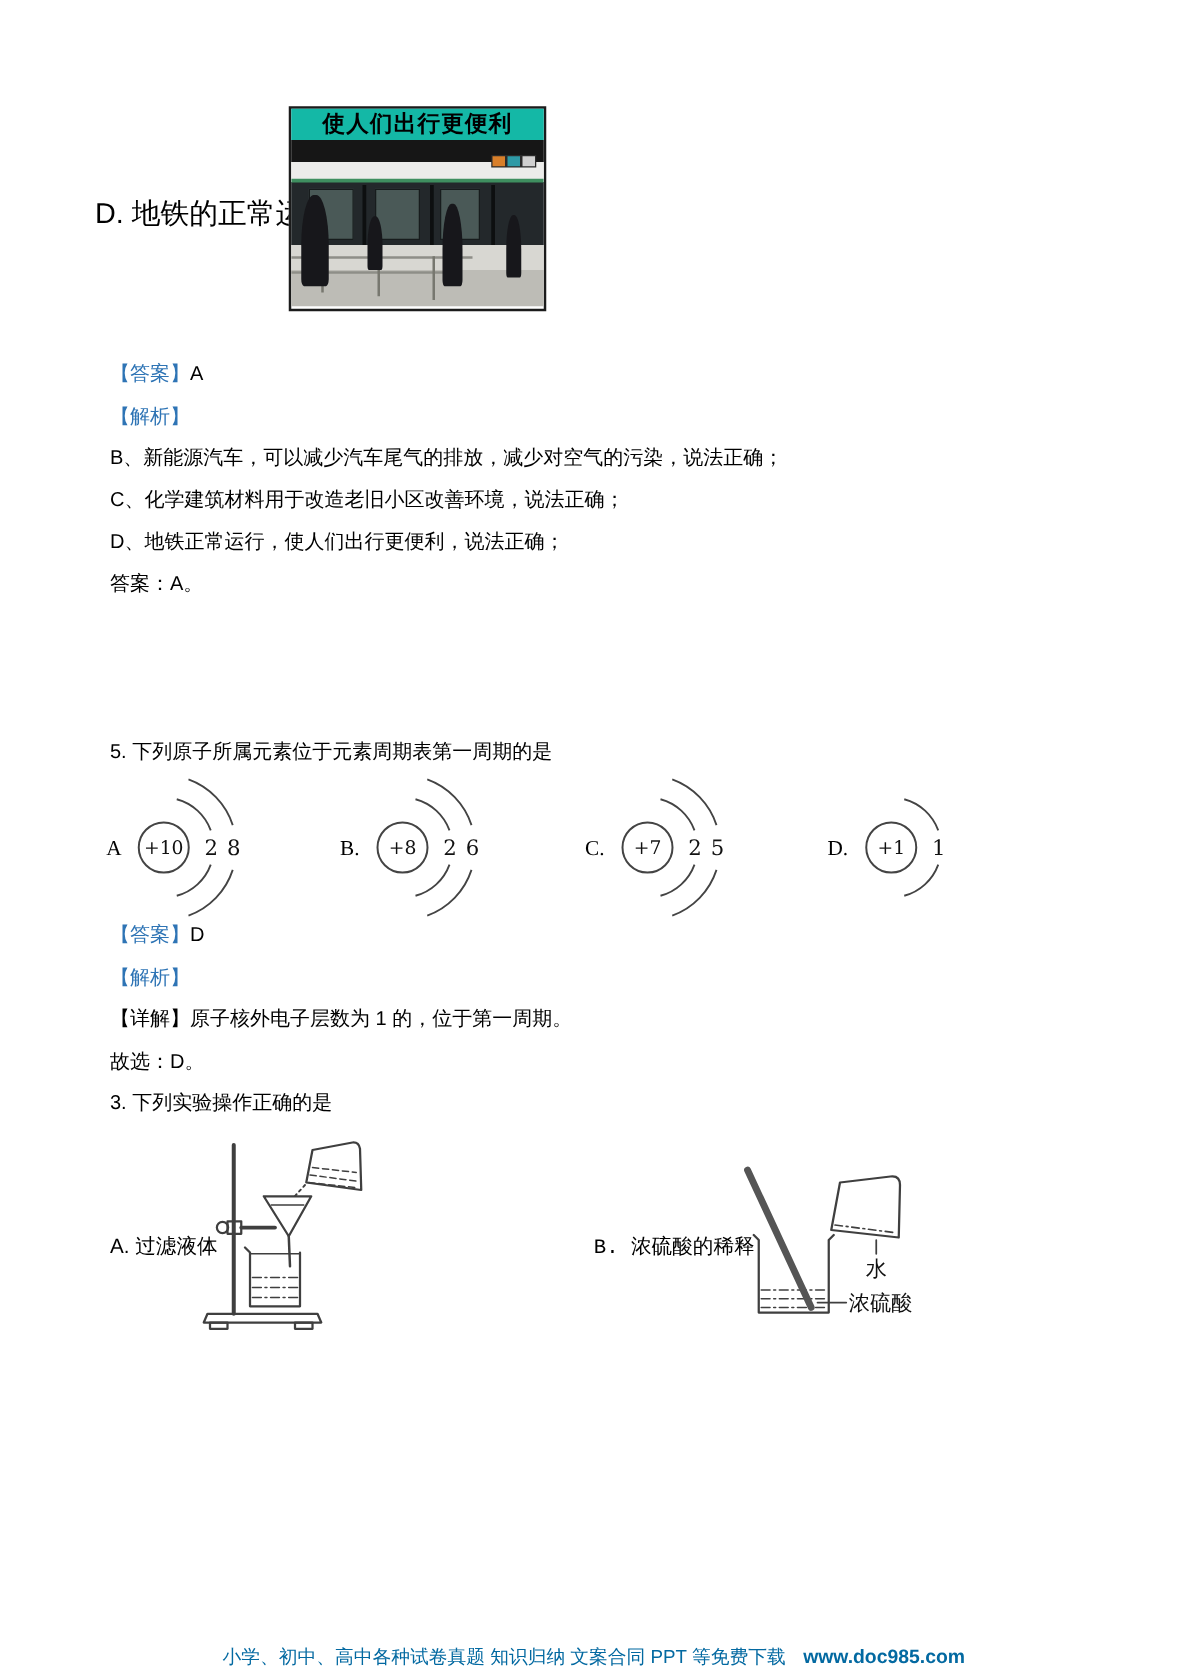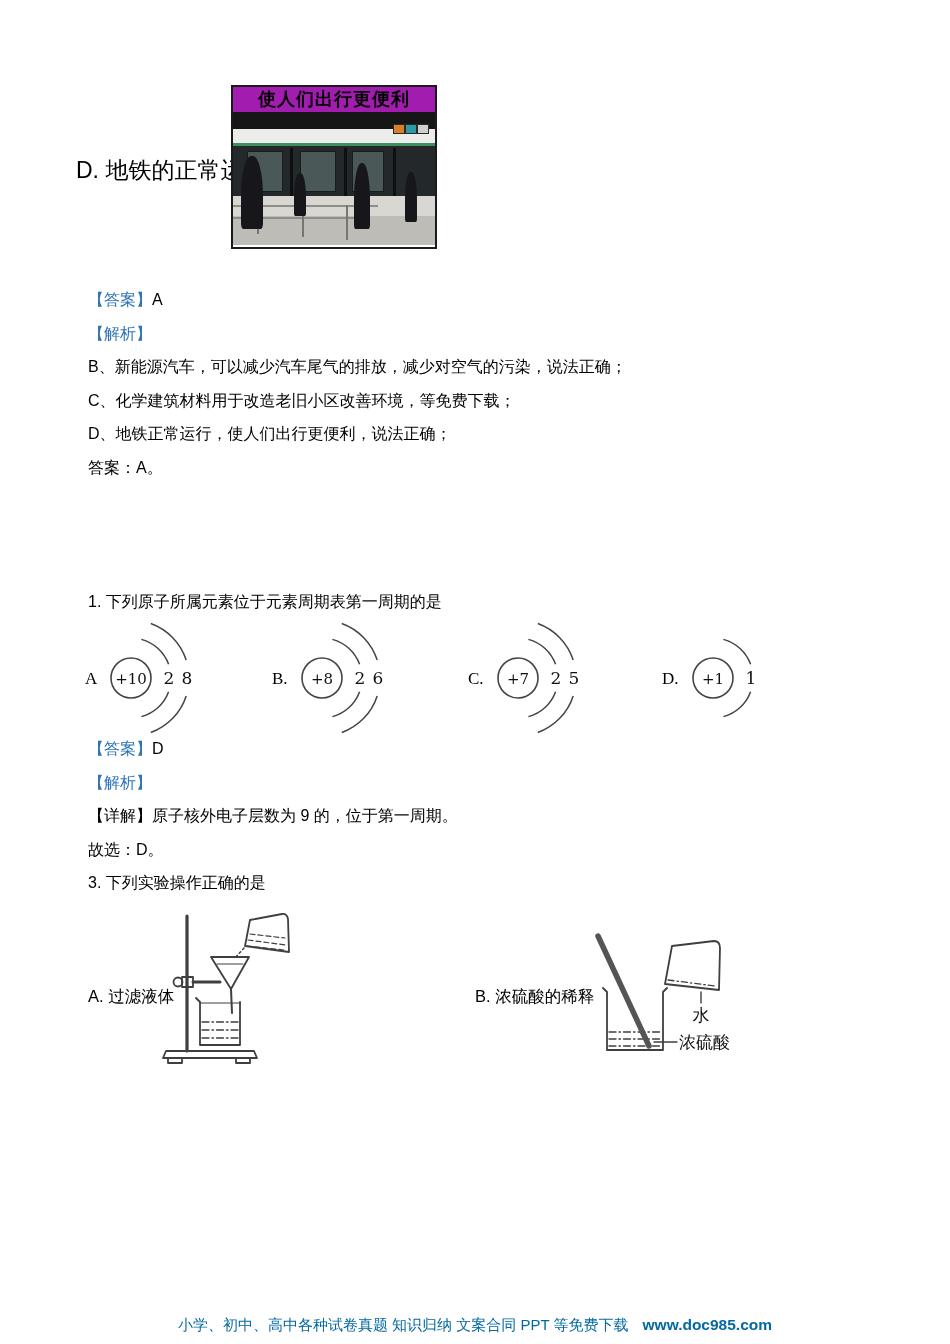--- a/index.html
+++ b/index.html
@@ -5,21 +5,21 @@
   html,body{margin:0;padding:0;background:#fff;}
   .page{position:relative;width:950px;height:1344px;background:#fff;overflow:hidden;
         font-family:"Liberation Sans",sans-serif;color:#000;}
 
   
   .q1-row{position:absolute;top:85px;left:0;width:100%;height:166px;}
   .optD-label{position:absolute;left:76px;top:70px;font-size:23px;}
   .photo-box{position:absolute;left:231px;top:0;width:202px;height:160px;
              border:2px solid #1b1b1b;background:#fff;}
   .photo-caption{height:25px;line-height:25px;text-align:center;font-size:18px;
-                 font-weight:600;letter-spacing:1px;background:#a21caf;}
+                 font-weight:600;letter-spacing:1px;background:#14b8a6;}
   .photo{position:relative;width:100%;height:133px;overflow:hidden;
          background:linear-gradient(#161616 0 13%,#ececea 13% 25%,#23282b 25% 63%,
                     #d8d7d2 63% 78%,#bdbcb6 78% 100%);}
   .ph-green{position:absolute;top:23%;left:0;right:0;height:3px;background:#3f8f60;}
   .ph-win{position:absolute;top:29%;height:30%;background:#51625f;opacity:.85;border:1px solid #161a1b;}
   .ph-door{position:absolute;top:27%;height:36%;width:3px;background:#0d0f10;}
   .ph-rail{position:absolute;height:2px;background:#8e8e88;left:0;}
   .ph-post{position:absolute;width:2px;background:#77776f;}
   .ph-sign{position:absolute;top:9%;right:3%;width:36px;height:10px;background:#2a2a2a;
            display:flex;gap:2px;padding:1px;box-sizing:border-box;}
@@ -37,21 +37,21 @@
 
   
   .atoms-row{position:absolute;top:620px;left:0;width:100%;height:118px;}
   .atom-option{position:absolute;top:2px;display:flex;align-items:center;gap:4px;}
   .atom-label{font-size:17px;font-family:"Liberation Serif",serif;}
 
   
   .apparatus-row{position:absolute;top:905px;left:0;width:100%;height:178px;text-align:right;}
   .app-label{position:absolute;top:81px;font-size:16.5px;}
   .app-a-label{left:88px;}
-  .app-b-label{left:475px;}
+  .app-b-label{left:475px;font-family:Liberation Mono, monospace;}
   .svg-filtration{position:absolute;left:158px;top:5px;}
   .svg-dilution{position:absolute;left:588px;top:15px;}
   .diagram-stroke{stroke:#3f3f3f;fill:none;stroke-width:1.8;stroke-linecap:round;stroke-linejoin:round;}
   .svg-cjk-label{font-family:"Liberation Serif",serif;font-size:17px;fill:#111;}
 
   
   .footer{position:absolute;top:1316px;left:0;width:100%;text-align:center;
           font-size:15px;color:#0369a1;}
   .footer .site{font-weight:700;margin-left:14px;font-size:15.5px;}
 </style>
@@ -87,26 +87,26 @@
         <div class="person" style="left:60%;top:38%;width:8%;height:50%"></div>
         <div class="person" style="left:85%;top:45%;width:6%;height:38%"></div>
       </div>
     </figure>
   </div>
 
   <div class="block1">
     <p class="tline"><span class="blue" style="color: rgb(46, 116, 181);">【答案】</span><span>A</span></p>
     <p class="tline blue" style="color: rgb(46, 116, 181);">【解析】</p>
     <p class="tline">B、新能源汽车，可以减少汽车尾气的排放，减少对空气的污染，说法正确；</p>
-    <p class="tline">C、化学建筑材料用于改造老旧小区改善环境，等免费下载；</p>
+    <p class="tline">C、化学建筑材料用于改造老旧小区改善环境，说法正确；</p>
     <p class="tline">D、地铁正常运行，使人们出行更便利，说法正确；</p>
     <p class="tline">答案：A。</p>
   </div>
 
-  <p class="tline q2-question">1. 下列原子所属元素位于元素周期表第一周期的是</p>
+  <p class="tline q2-question">5. 下列原子所属元素位于元素周期表第一周期的是</p>
 
   <div class="atoms-row">
       <div class="atom-option" style="left: 85px;">
         <span class="atom-label">A</span>
         <svg width="112" height="113" viewBox="0 0 112 113">
           <circle cx="30" cy="56" r="20" fill="none" stroke="#444" stroke-width="1.6"></circle>
           <text x="30" y="61.5" text-anchor="middle" font-size="15" fill="#111" font-family="&quot;DejaVu Serif&quot;,serif">+10</text>
           <path d="M40.4,17.4 A40,40 0 0 1 67.6,42.3" fill="none" stroke="#444" stroke-width="1.5"></path>
           <path d="M67.6,69.7 A40,40 0 0 1 40.4,94.6" fill="none" stroke="#444" stroke-width="1.5"></path>
           <text x="68" y="62" text-anchor="middle" font-size="17" fill="#111" font-family="&quot;DejaVu Serif&quot;,serif">2</text>
@@ -149,21 +149,21 @@
           <path d="M40.4,17.4 A40,40 0 0 1 67.6,42.3" fill="none" stroke="#444" stroke-width="1.5"></path>
           <path d="M67.6,69.7 A40,40 0 0 1 40.4,94.6" fill="none" stroke="#444" stroke-width="1.5"></path>
           <text x="68" y="62" text-anchor="middle" font-size="17" fill="#111" font-family="&quot;DejaVu Serif&quot;,serif">1</text>
         </svg>
       </div>
     </div>
 
   <div class="block2">
     <p class="tline"><span class="blue" style="color: rgb(46, 116, 181);">【答案】</span><span>D</span></p>
     <p class="tline blue" style="color: rgb(46, 116, 181);">【解析】</p>
-    <p class="tline">【详解】原子核外电子层数为 9 的，位于第一周期。</p>
+    <p class="tline">【详解】原子核外电子层数为 1 的，位于第一周期。</p>
     <p class="tline">故选：D。</p>
   </div>
   <p class="tline q3-question">3. 下列实验操作正确的是</p>
 
   <div class="apparatus-row">
     <span class="app-label app-a-label">A. 过滤液体</span>
 
     <svg class="svg-filtration" width="140" height="158" viewBox="0 0 140 158">
       <g class="diagram-stroke">
 

